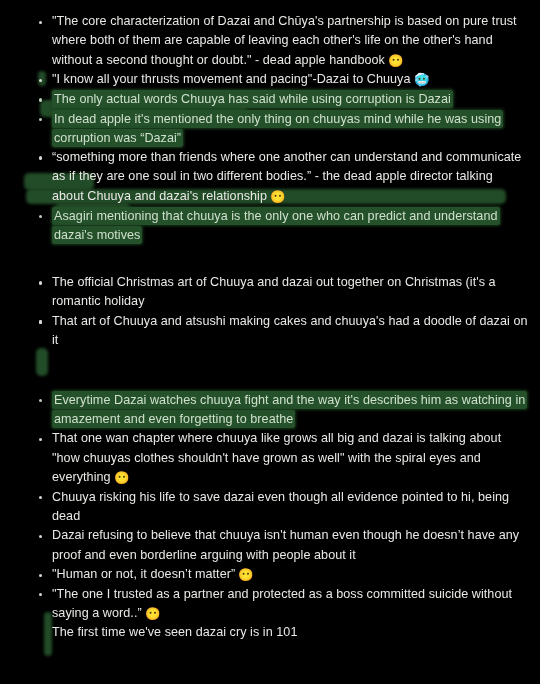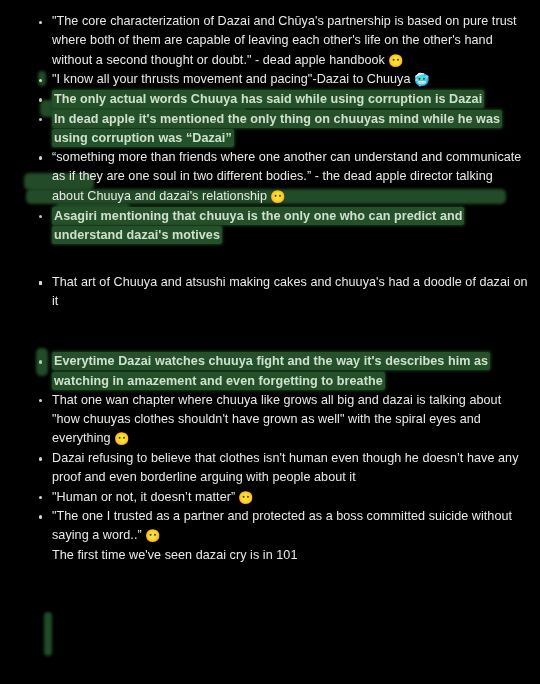--- a/index.html
+++ b/index.html
@@ -41,21 +41,20 @@
     position: absolute;
     left: 39px;
     top: 8.5px;
     width: 3.4px;
     height: 3.4px;
     border-radius: 50%;
     background: #d7d9d3;
   }
   .bullet-item.hl {
     color: #cfe0cd;
-    font-weight: bold;
   }
   .bullet-item.hl .dot {
     background: #b9ccb6;
   }
   .bullet-item .txt {
     display: inline;
   }
   
   .mark {
     background: #24502a;
@@ -127,20 +126,21 @@
 
     <li class="bullet-item hl">
       <span class="dot"></span>
       <span class="txt mark">Asagiri mentioning that chuuya is the only one who can predict and understand dazai's motives</span>
     </li>
 
     <div class="spacer-md"></div>
 
     <li class="bullet-item">
       <span class="dot"></span>
+      <span class="txt">The official Christmas art of Chuuya and dazai out together on Christmas (it's a romantic holiday</span>
     </li>
 
     <li class="bullet-item">
       <span class="dot"></span>
     </li>
 
     <li class="bullet-item">
       <span class="dot"></span>
       <span class="txt">That art of Chuuya and atsushi making cakes and chuuya's had a doodle of dazai on it</span>
     </li>
@@ -151,24 +151,28 @@
       <span class="dot"></span>
       <span class="txt mark">Everytime Dazai watches chuuya fight  and the way it's describes him as watching in amazement and even forgetting to breathe</span>
     </li>
 
 
     <li class="bullet-item">
       <span class="dot"></span>
       <span class="txt">That one wan chapter where chuuya like grows all big and dazai is talking about "how chuuyas clothes shouldn't have grown as well" with the spiral eyes and everything </span><span class="emoji">😶</span>
     </li>
 
+    <li class="bullet-item">
+      <span class="dot"></span>
+      <span class="txt">Chuuya risking his life to save dazai even though all evidence pointed to hi, being dead</span>
+    </li>
 
     <li class="bullet-item">
       <span class="dot"></span>
-      <span class="txt">Dazai refusing to believe that clothes isn't human even though he doesn’t have any proof and even borderline arguing with people about it</span>
+      <span class="txt">Dazai refusing to believe that chuuya isn't human even though he doesn’t have any proof and even borderline arguing with people about it</span>
     </li>
 
     <li class="bullet-item">
       <span class="dot"></span>
       <span class="txt">"Human or not, it doesn’t matter” </span><span class="emoji">😶</span>
     </li>
 
     <li class="bullet-item">
       <span class="dot"></span>
       <span class="txt">"The one I trusted as a partner and protected as a boss committed suicide without saying a word..” </span><span class="emoji">😶</span>

